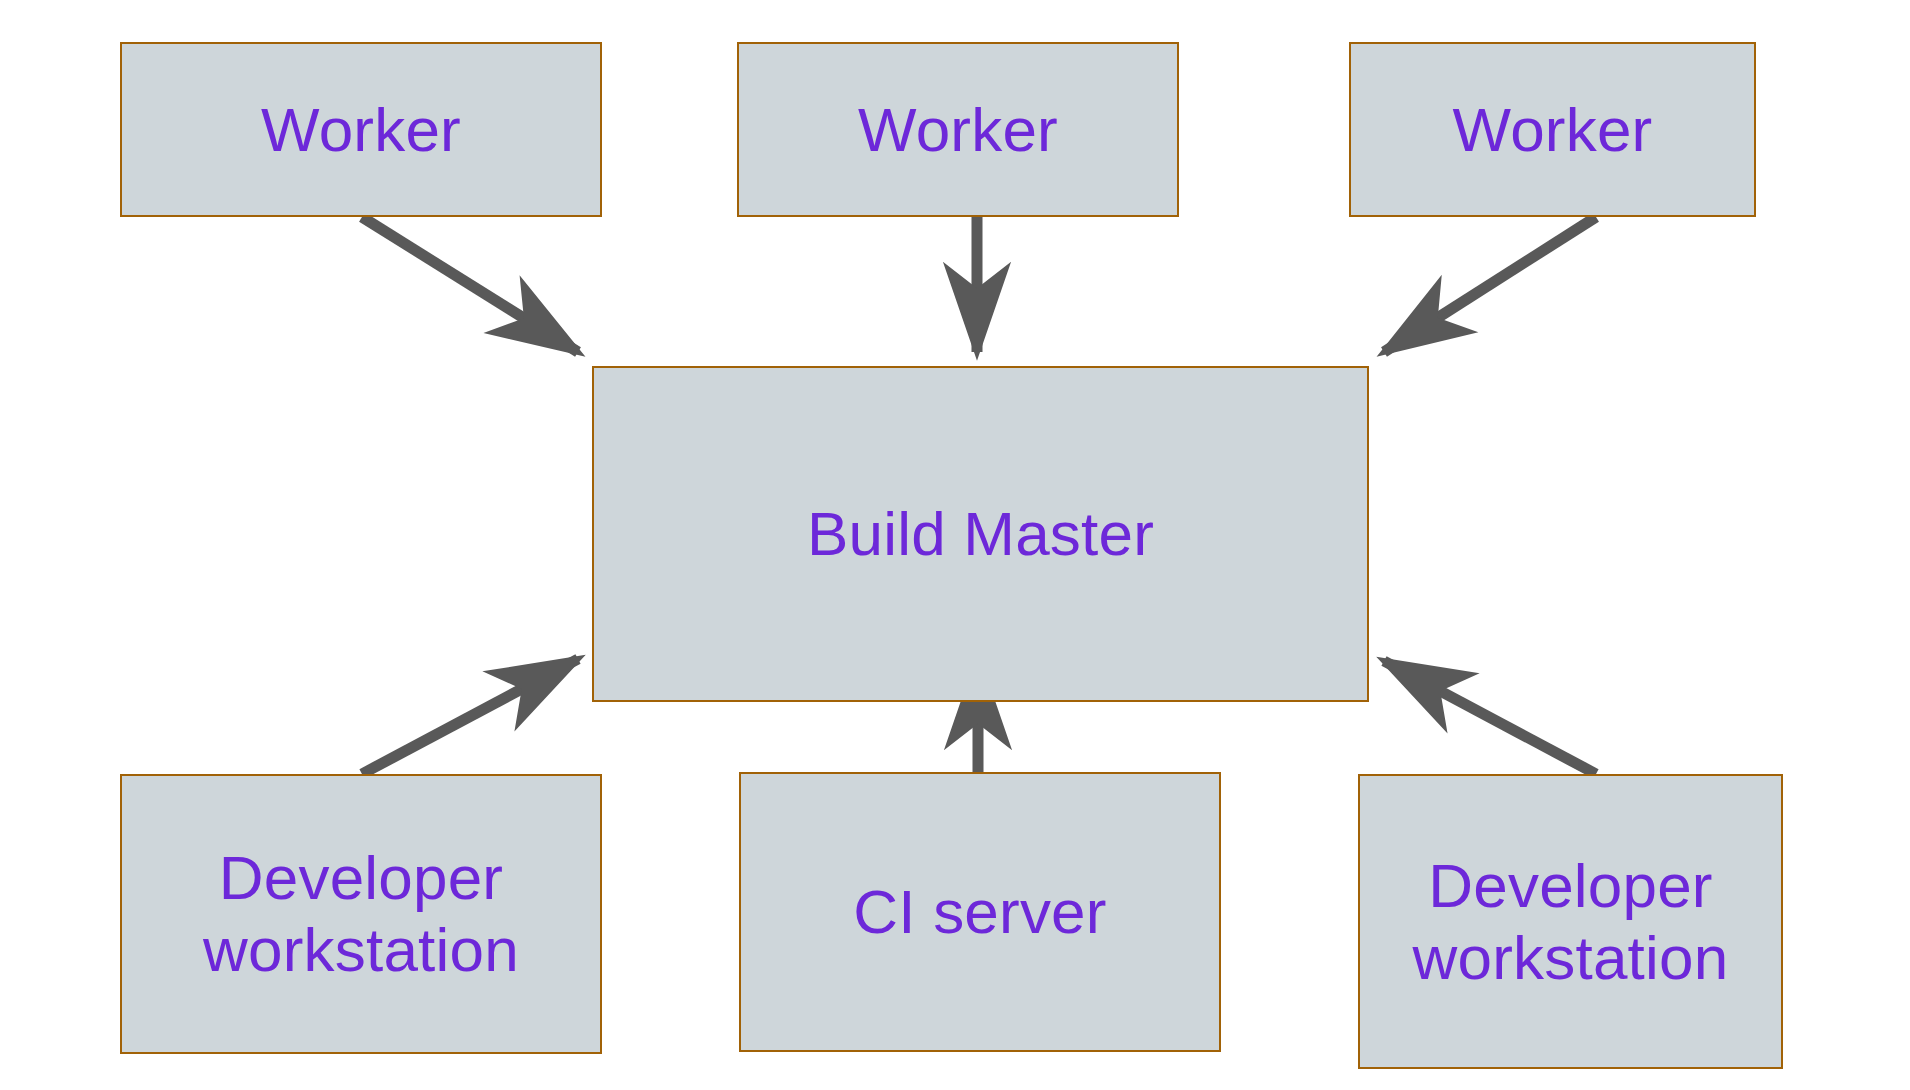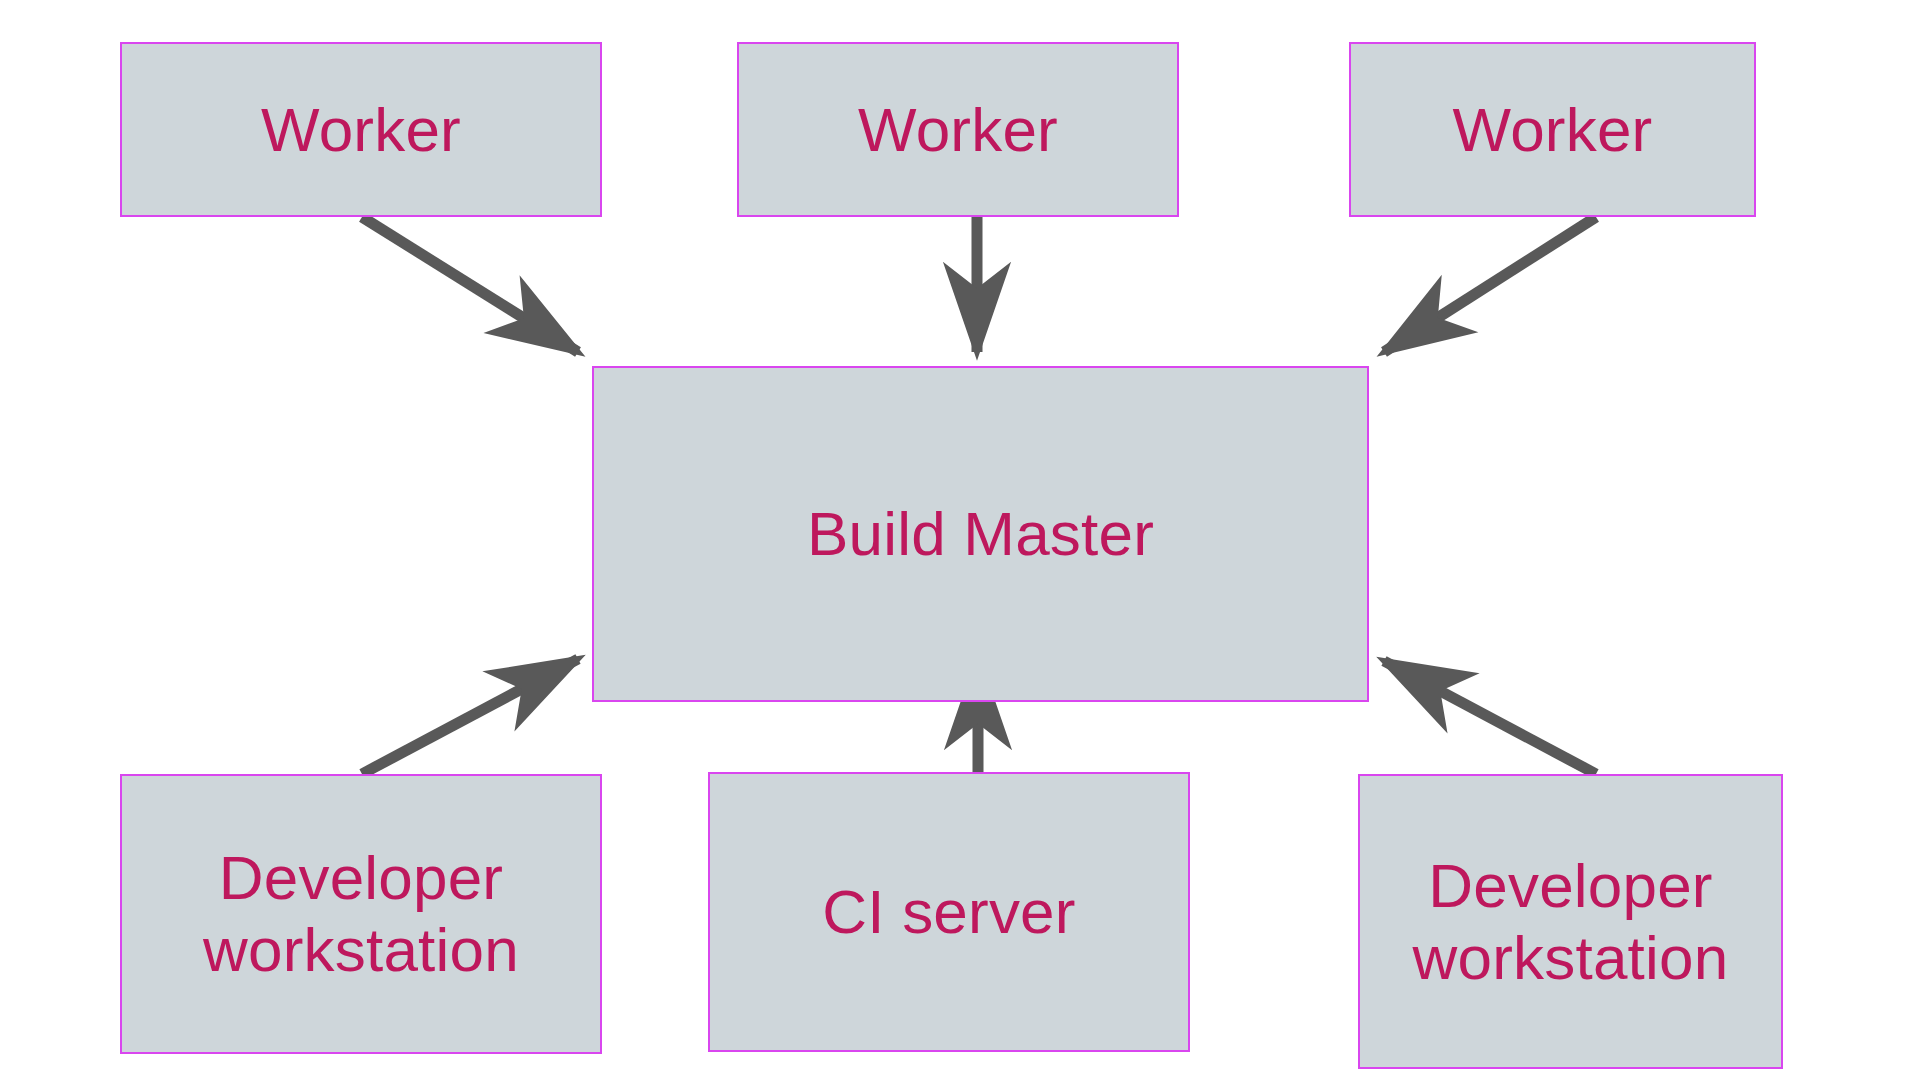--- a/index.html
+++ b/index.html
@@ -14,43 +14,43 @@
     position: relative;
     width: 1910px;
     height: 1090px;
     background: #ffffff;
     overflow: hidden;
   }
   .node {
     position: absolute;
     box-sizing: border-box;
     background: #ced6da;
-    border: 2px solid #d946ef;
+    border: 2px solid #a16207;
     display: flex;
     align-items: center;
     justify-content: center;
     text-align: center;
-    color: #be185d;
+    color: #6d28d9;
     font-weight: 400;
     line-height: 1.16;
     letter-spacing: 0.2px;
     z-index: 2;
   }
   .node-label {
     display: block;
     white-space: pre-line;
     padding: 0 6px;
   }
   
   #node-worker-left   { left: 120px;  top: 42px;  width: 482px; height: 175px; font-size: 62px; }
   #node-worker-center { left: 737px;  top: 42px;  width: 442px; height: 175px; font-size: 62px; }
   #node-worker-right  { left: 1349px; top: 42px;  width: 407px; height: 175px; font-size: 62px; }
   #node-build-master  { left: 592px;  top: 366px; width: 777px; height: 336px; font-size: 62px; }
   #node-dev-left      { left: 120px;  top: 774px; width: 482px; height: 280px; font-size: 62px; }
-  #node-ci-server     { left: 708px;  top: 772px; width: 482px; height: 280px; font-size: 62px; }
+  #node-ci-server     { left: 739px;  top: 772px; width: 482px; height: 280px; font-size: 62px; }
   #node-dev-right     { left: 1358px; top: 774px; width: 425px; height: 295px; font-size: 62px; }
 
   #edges {
     position: absolute;
     left: 0;
     top: 0;
     width: 1910px;
     height: 1090px;
     z-index: 1;
   }

